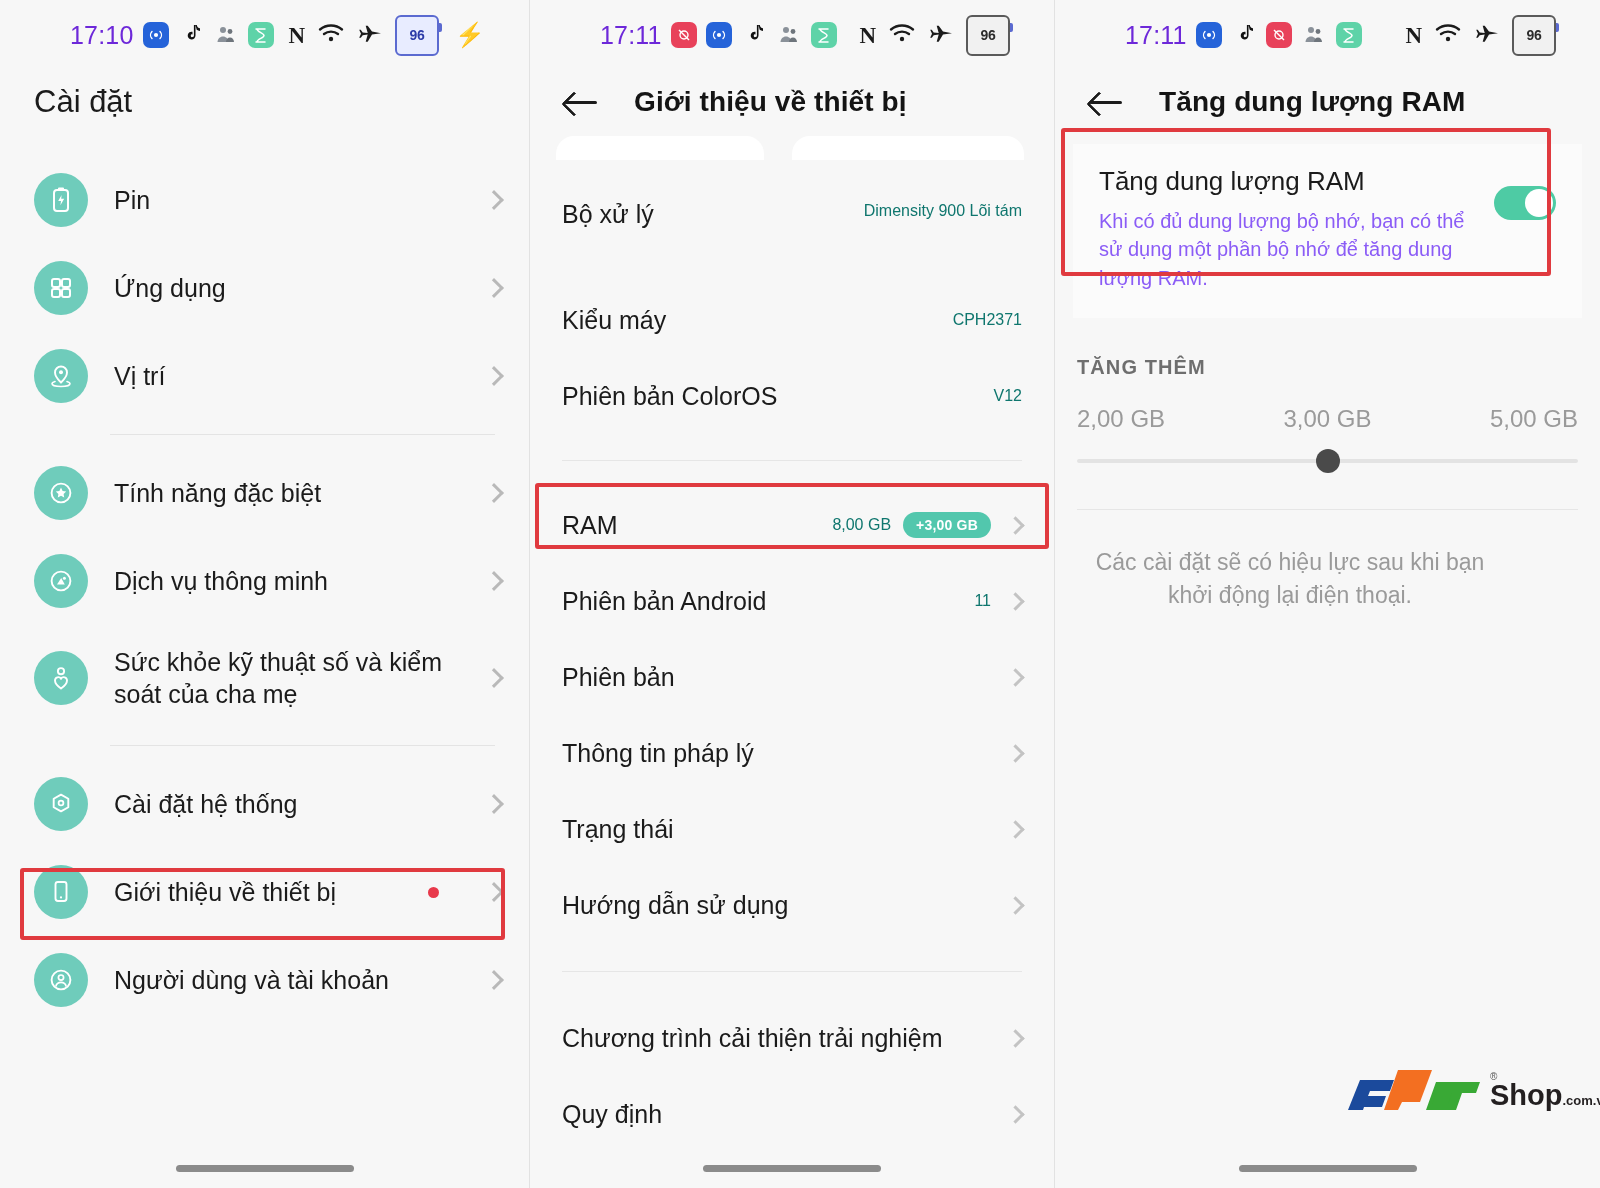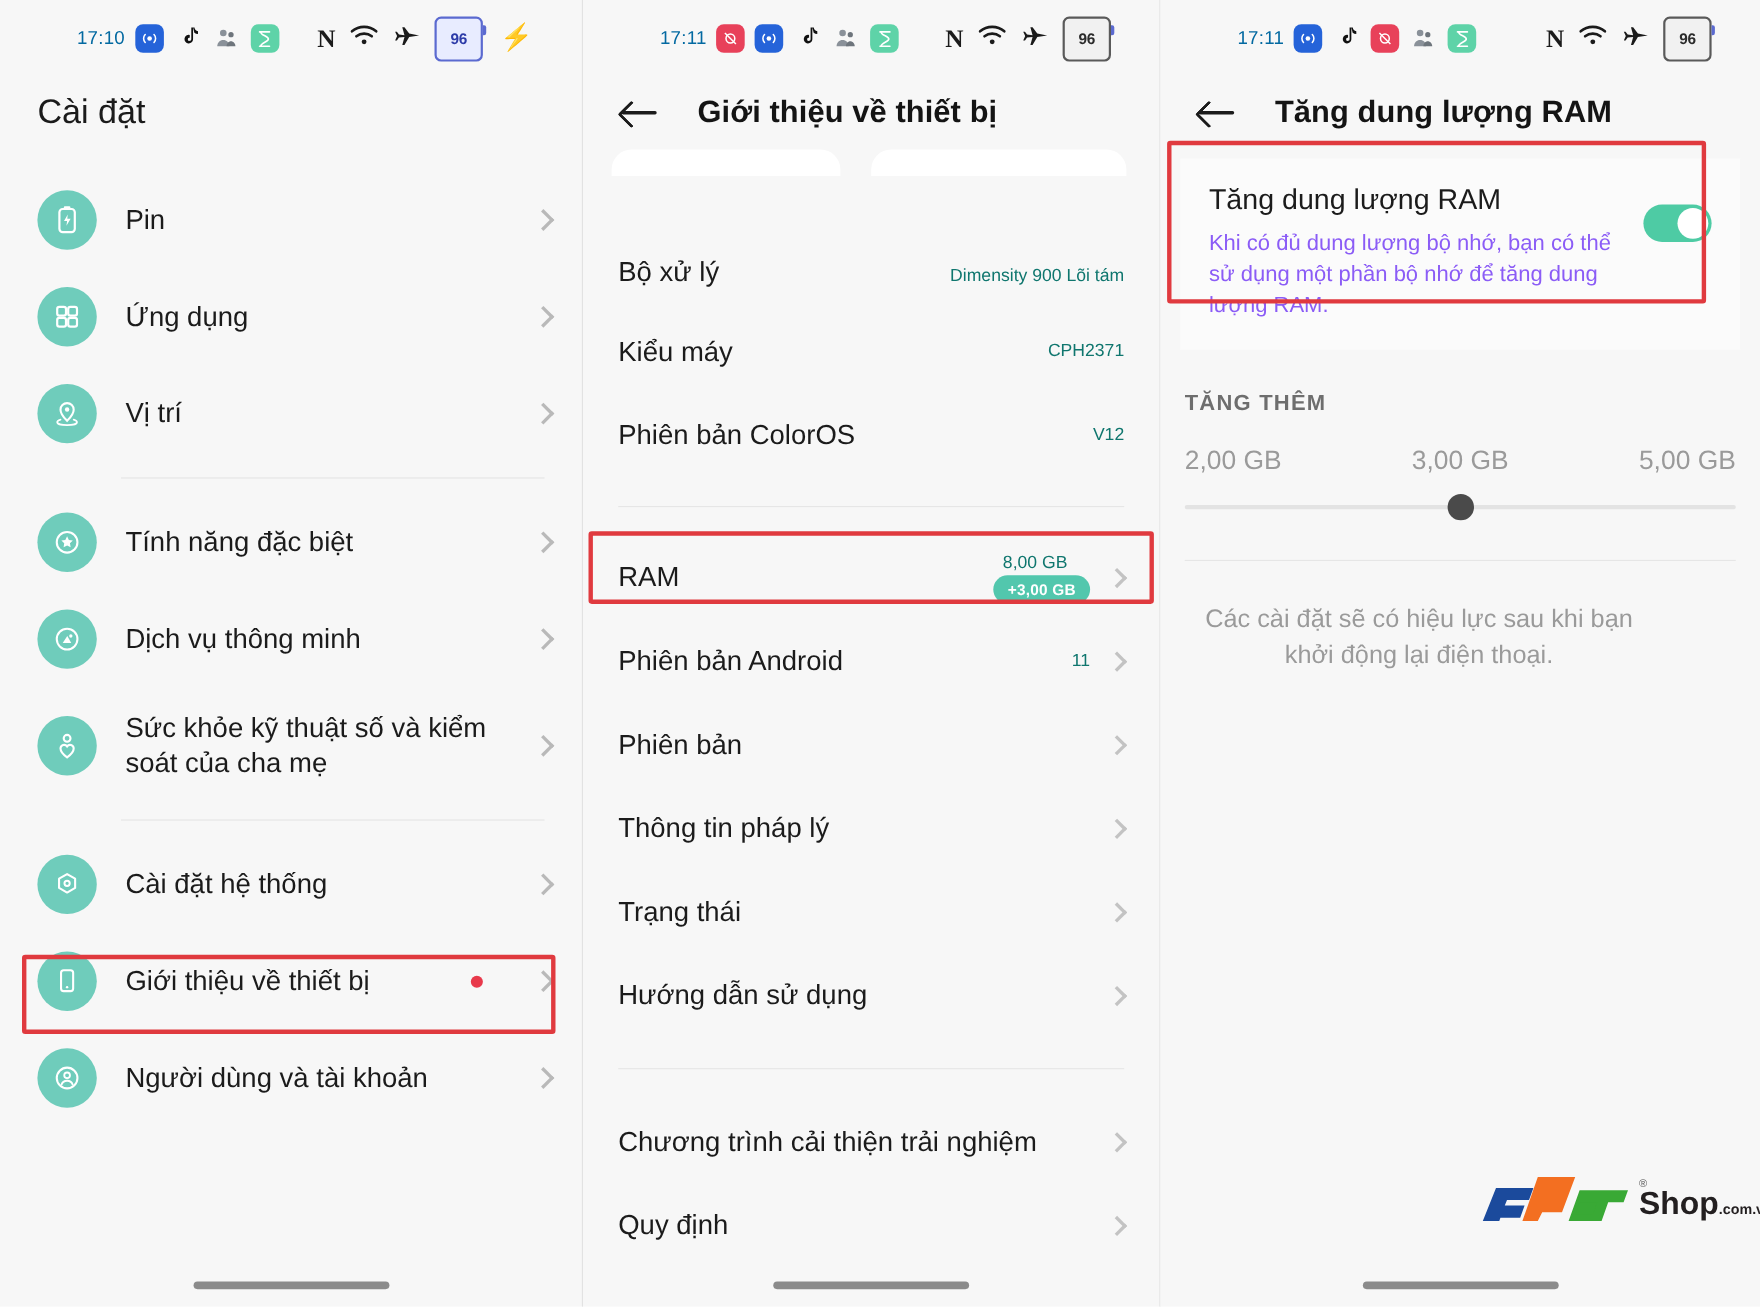--- a/index.html
+++ b/index.html
@@ -26,21 +26,21 @@
   
   .statusbar {
     height: 70px;
     display: flex;
     align-items: center;
     padding: 0 22px;
     font-size: 25px;
     color: #1b1b1b;
   }
   .sb-left { display: flex; align-items: center; gap: 9px; padding-left: 48px; }
-  .sb-time { font-size: 17px; font-weight: 400; letter-spacing: .2px; color: #0369a1; }
+  .sb-time { font-size: 25px; font-weight: 400; letter-spacing: .2px; color: #6d28d9; }
   .sb-right { margin-left: auto; display: flex; align-items: center; gap: 12px; padding-right: 22px;}
   .appicon { width: 26px; height: 26px; border-radius: 7px; display:flex; align-items:center; justify-content:center; }
   .ai-blue { background: #2563d9; }
   .ai-red  { background: #e8415a; }
   .ai-green{ background: #5ed3a8; }
   .ai-tiktok { background: transparent; }
   .ai-gray { background: transparent; }
 
   .nfc-ico { font-size: 23px; font-weight: 700; color:#1b1b1b; line-height:1; font-family:"Liberation Serif", serif;}
   .batt {
@@ -403,21 +403,21 @@
       <span class="subheader-title">Giới thiệu về thiết bị</span>
     </div>
 
     <div class="cardtops">
       <div class="cardtop a"></div>
       <div class="cardtop b"></div>
     </div>
 
     <div class="s2-list" style="margin-top:22px;">
       <div class="row2" style="min-height:96px;">
-        <div class="row2-inner" style="align-items:flex-end;padding-top:14px;">
+        <div class="row2-inner" style="align-items:flex-start;padding-top:14px;">
           <span class="row2-label">Bộ xử lý</span>
           <span class="row2-value">Dimensity 900 Lõi tám</span>
         </div>
       </div>
       <div class="row2">
         <div class="row2-inner">
           <span class="row2-label">Kiểu máy</span>
           <span class="row2-value">CPH2371</span>
         </div>
       </div>
@@ -426,21 +426,21 @@
           <span class="row2-label">Phiên bản ColorOS</span>
           <span class="row2-value">V12</span>
         </div>
       </div>
 
       <div class="divider2" style="margin-top:26px;margin-bottom:26px;"></div>
 
       <div class="row2">
         <div class="row2-inner">
           <span class="row2-label">RAM</span>
-          <span style="margin-left:auto;display:flex;align-items:center;flex-direction:column;">
+          <span style="margin-left:auto;display:flex;align-items:center;">
             <span class="row2-value" style="margin:0;">8,00 GB</span>
             <span class="badge">+3,00 GB</span>
           </span>
           <span class="row2-chev"></span>
         </div>
       </div>
       <div class="row2">
         <div class="row2-inner">
           <span class="row2-label">Phiên bản Android</span>
           <span class="row2-value">11</span>

